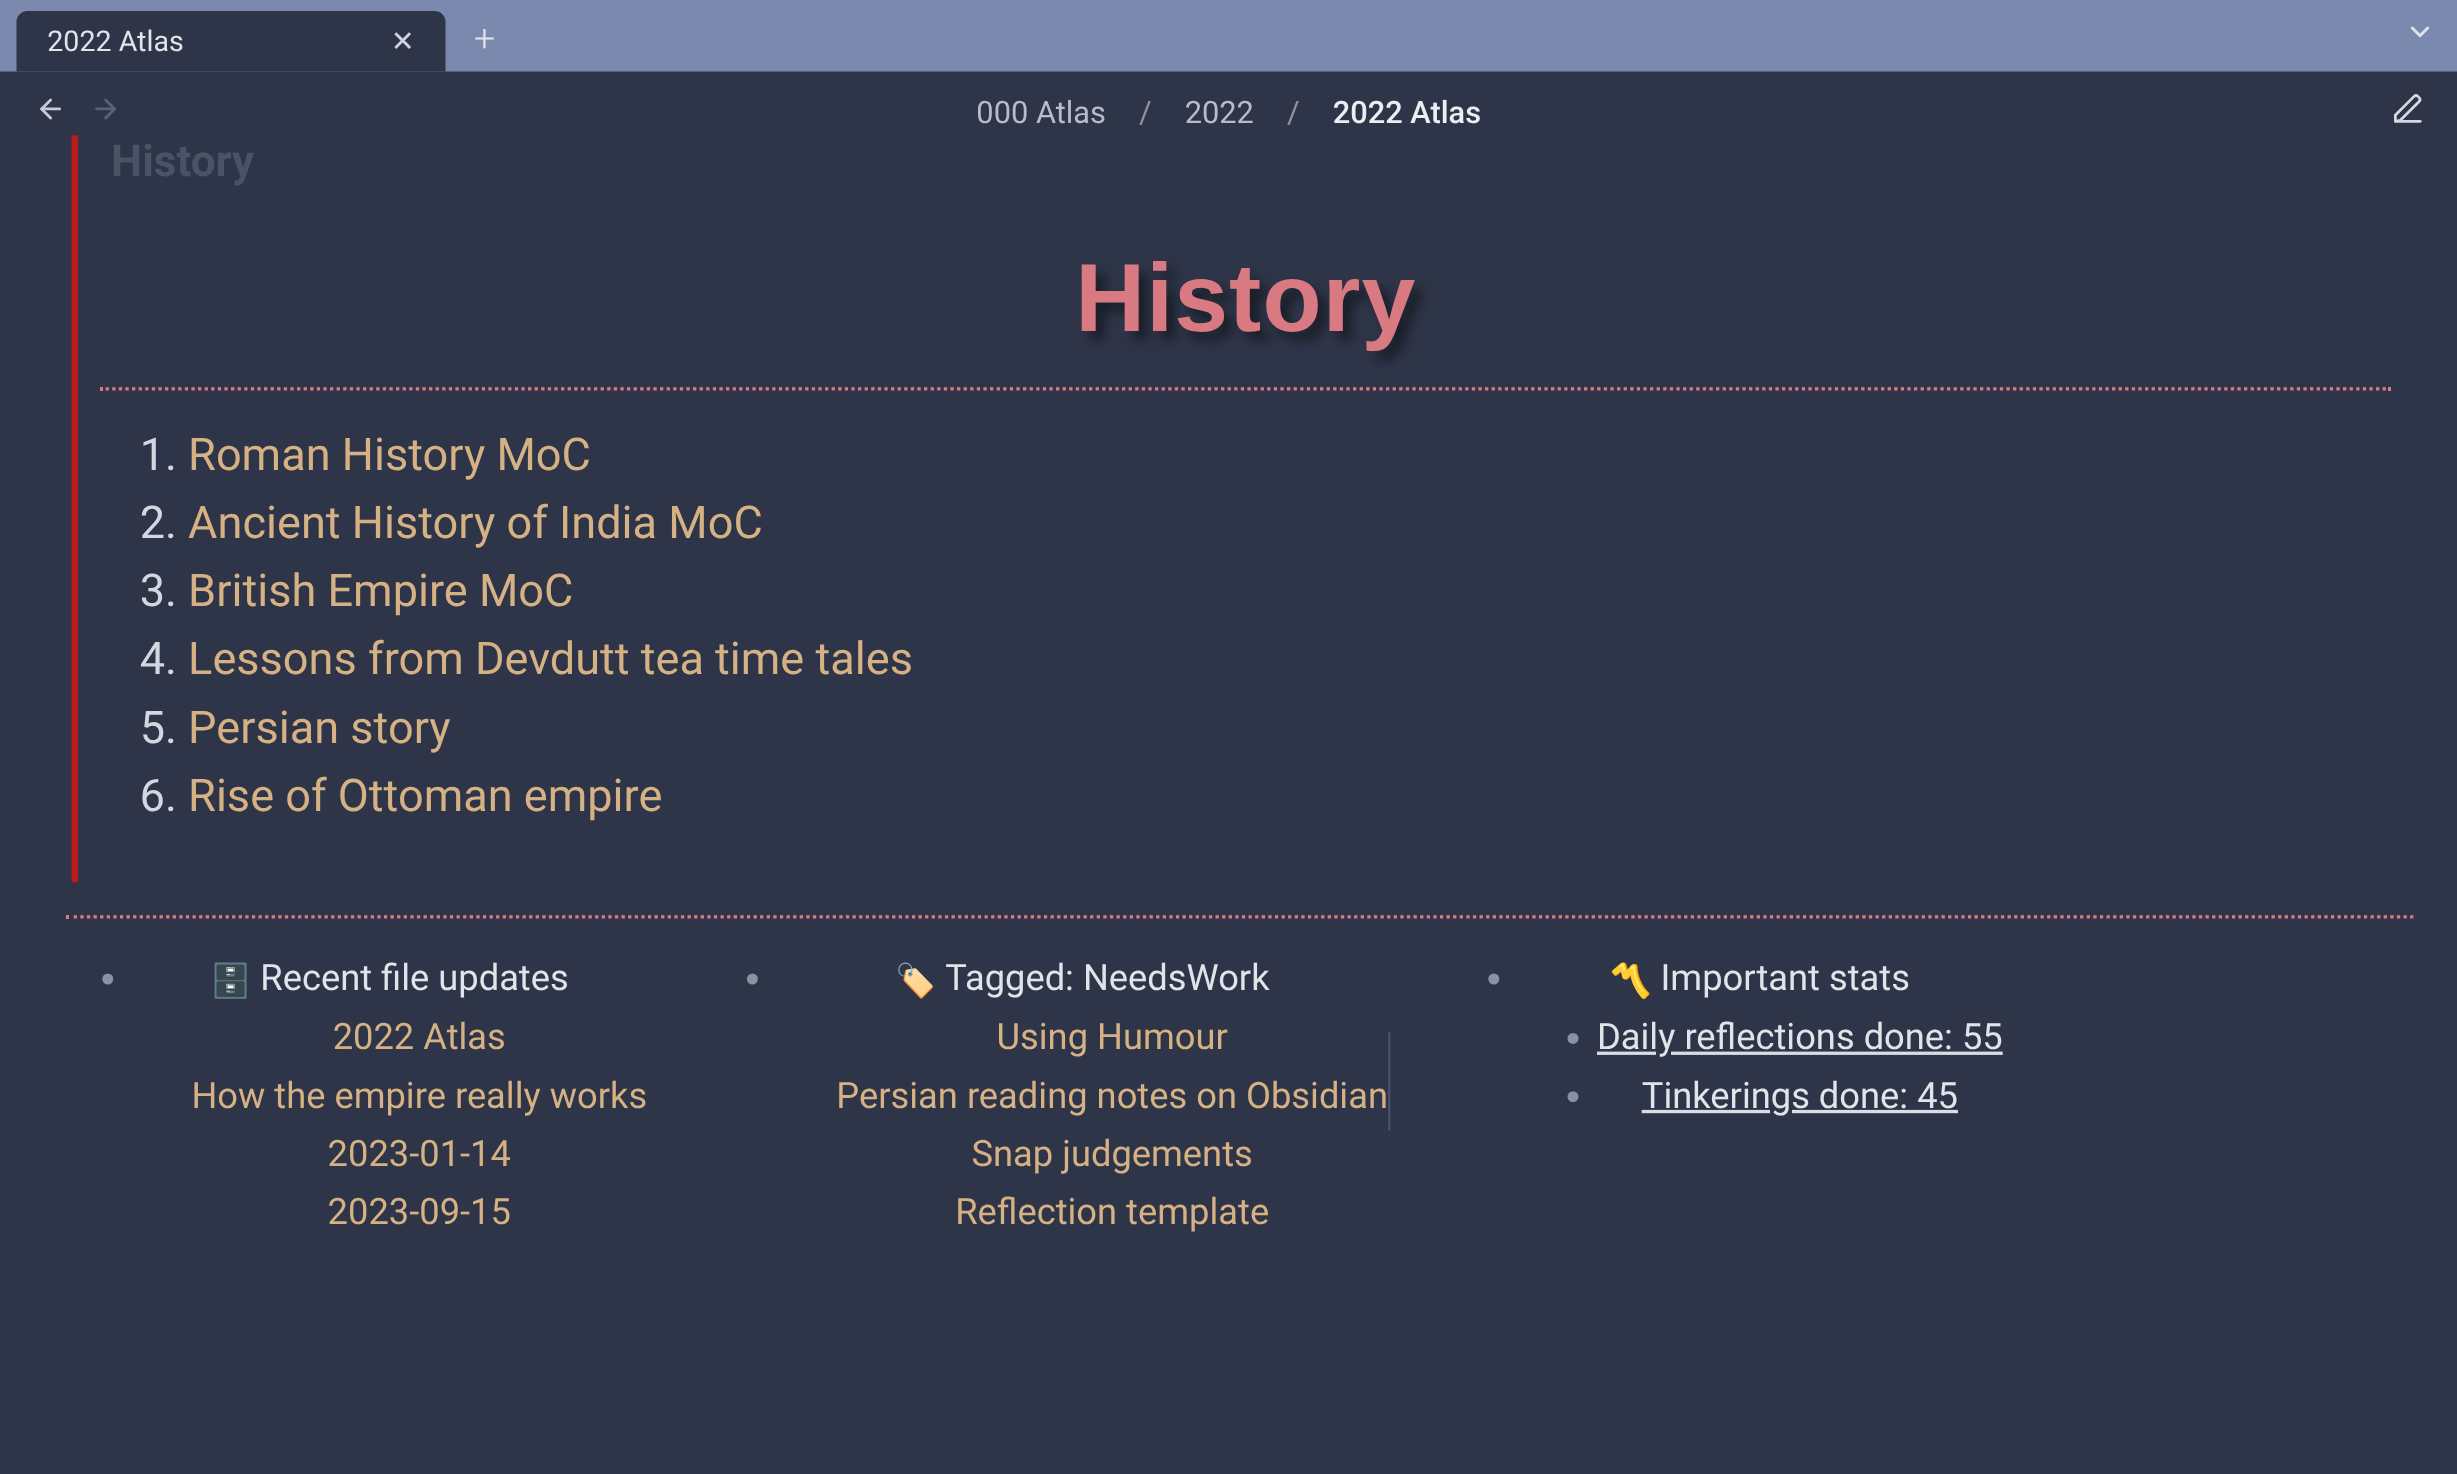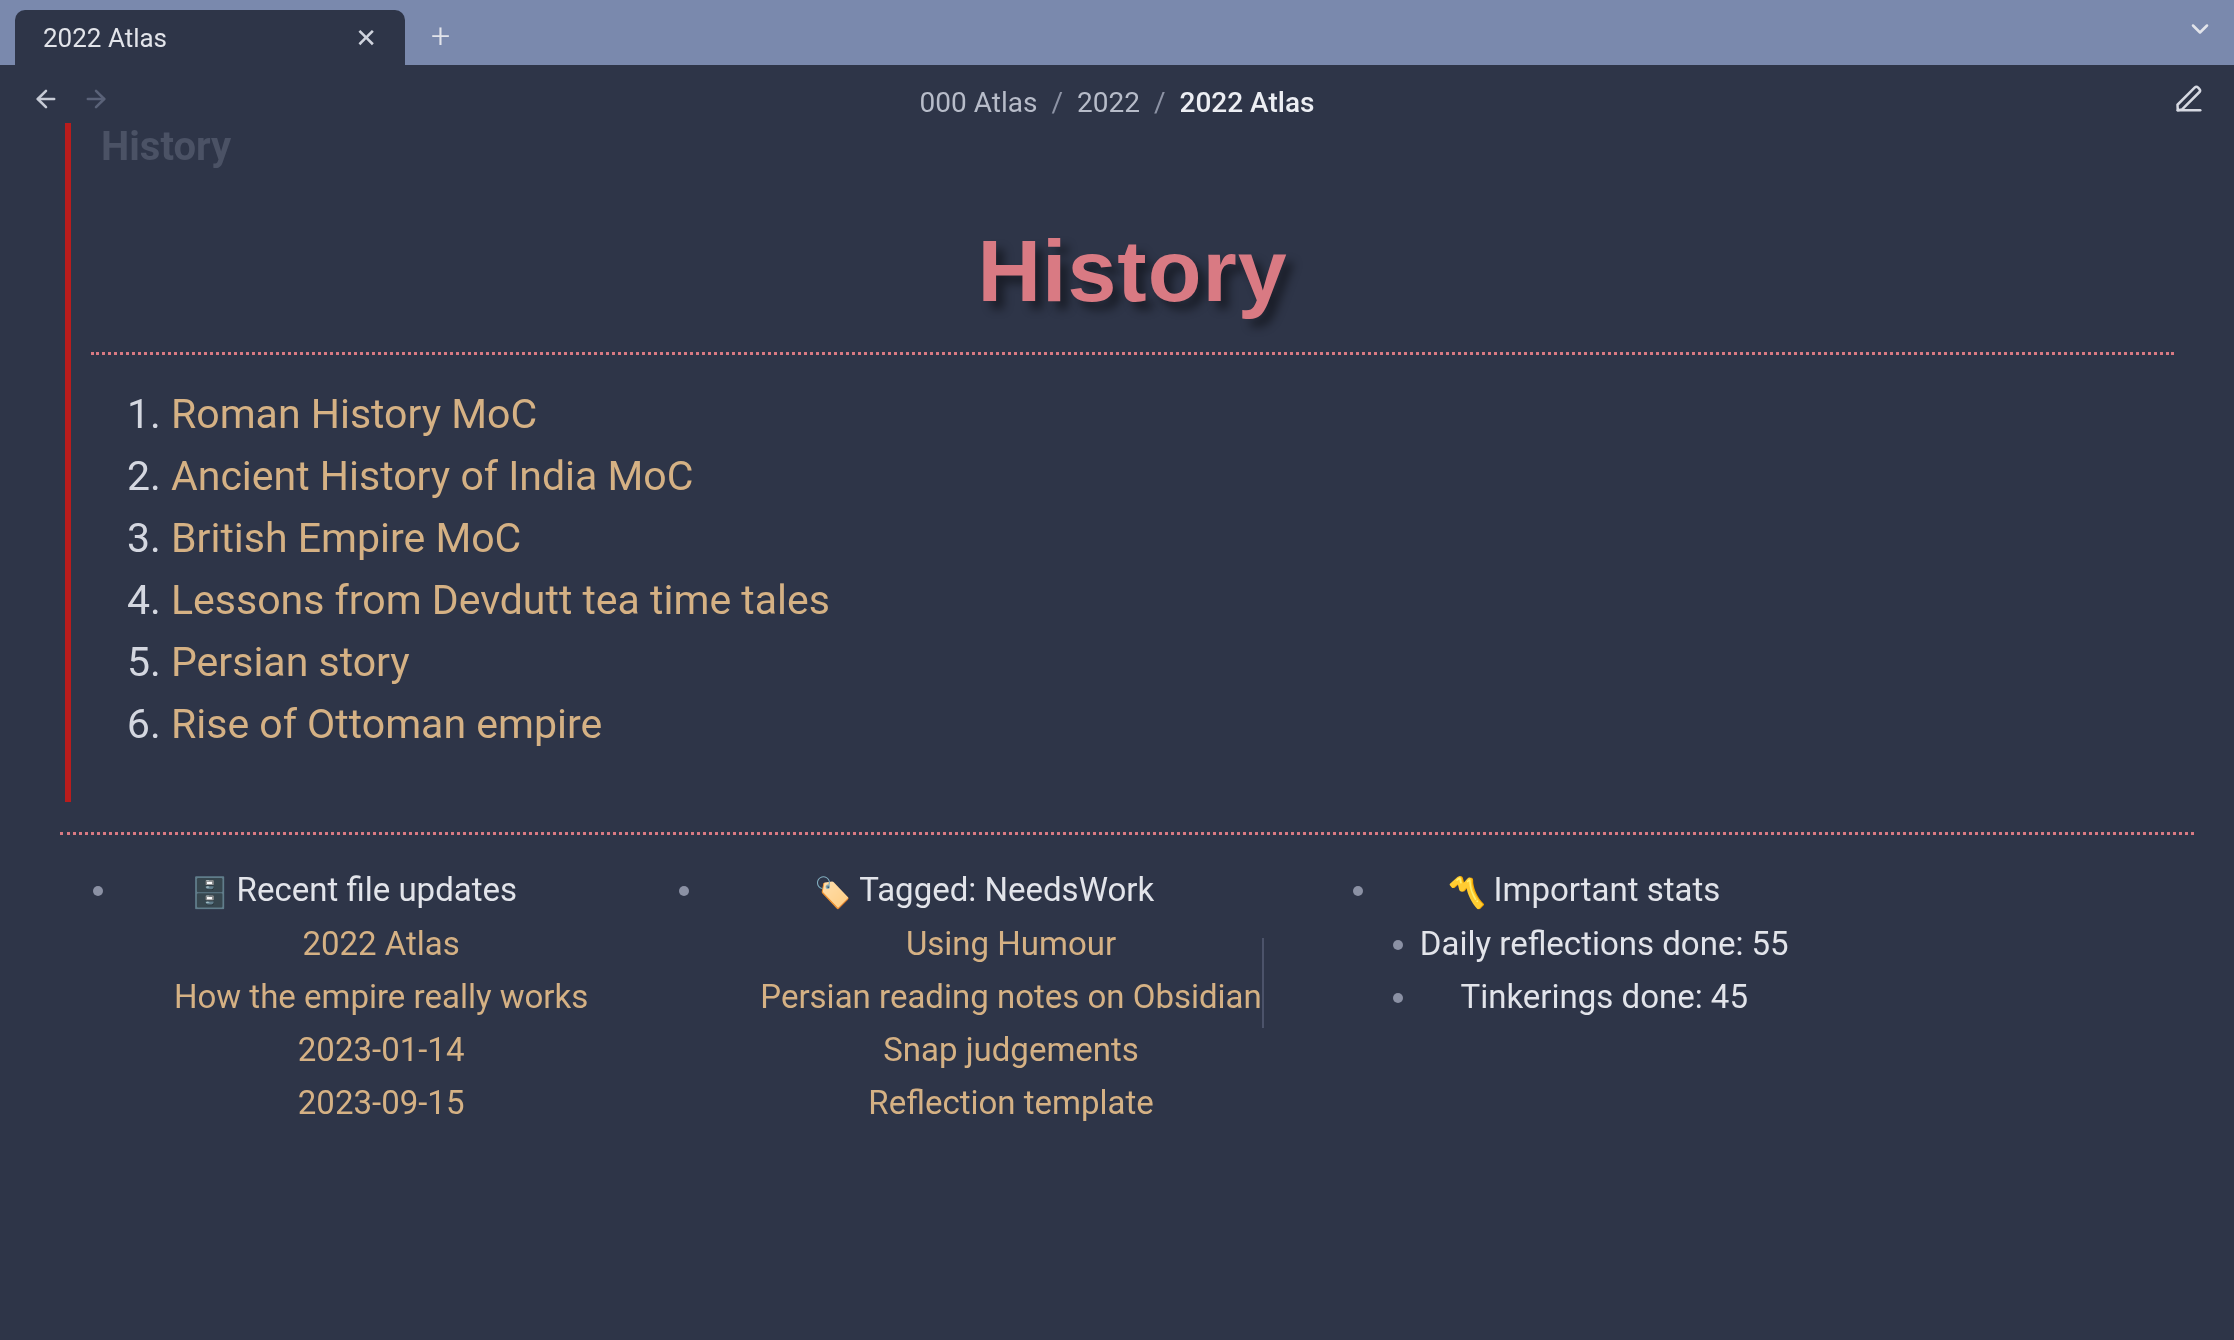--- a/index.html
+++ b/index.html
@@ -87,21 +87,21 @@
       stroke-width: 2.2;
     }
     .nav-arrow-back svg { stroke: #c7cbd6; }
     .nav-arrow-fwd svg { stroke: #5a6278; }
     .breadcrumb {
       position: absolute;
       left: 50%;
       transform: translateX(-50%);
       display: flex;
       align-items: center;
-      gap: 14px;
+      gap: 30px;
       font-size: 28px;
       color: #b7bcc9;
     }
     .breadcrumb .sep { color: #8d93a5; }
     .breadcrumb .current { color: #eceef3; font-weight: 500;}
     .header-right {
       position: absolute;
       right: 30px;
       display: flex;
       align-items: center;
@@ -190,22 +190,23 @@
     }
     .sublinks li {
       margin: 14px 0;
     }
     .sublinks a {
       color: #d5b184;
       text-decoration: none;
     }
     .inner-bullets {
       list-style: disc;
-      margin-left: 40px;
+      margin-left: 72px;
       margin-top: 8px;
+      text-decoration: underline;
     }
     .inner-bullets li {
       margin: 14px 0;
       color: #e2e4ea;
     }
     .inner-bullets li::marker { color: #8b91a4; }
     .emoji { font-size: 30px; margin-right: 8px; vertical-align: -2px;}
     .col2 {
       position: relative;
     }

